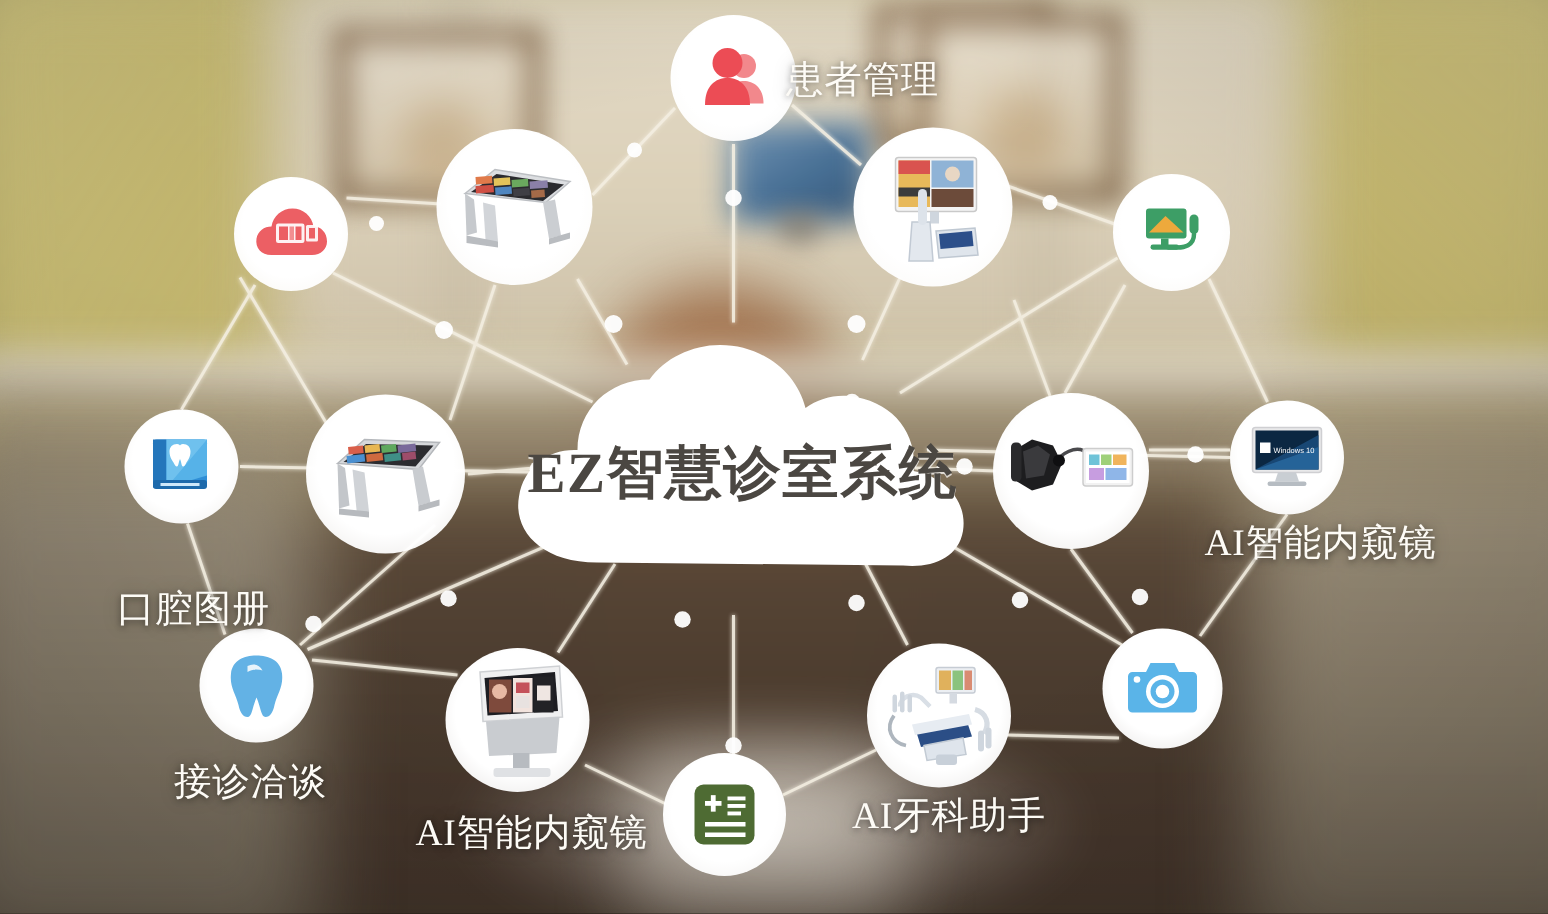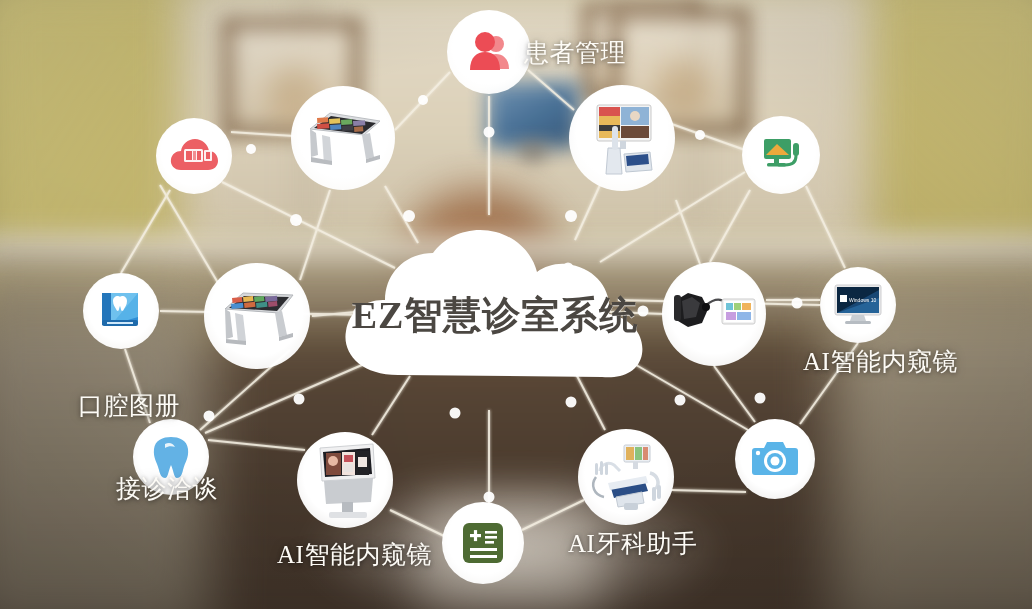--- a/index.html
+++ b/index.html
@@ -423,21 +423,21 @@
     </svg>
   </div>
   <div class="label" style="left:277px;top:538px;">AI智能内窥镜</div>
 
   <div class="node" style="left:133px;top:419px;width:76px;height:76px;">
     <svg class="glyph" width="42" height="46" viewBox="0 0 42 46">
       <path d="M21 3 C13 3 5 6 4 15 C3 24 7 28 9 36 C10 41 12 44 15 44 C18 44 18 38 21 31 C24 38 24 44 27 44 C30 44 32 41 33 36 C35 28 39 24 38 15 C37 6 29 3 21 3 Z" fill="#63b2e5"></path>
       <path d="M15 10 C19 8 23 9 25 13 C22 12 18 12 15 14 Z" fill="#ffffff" opacity=".85"></path>
     </svg>
   </div>
-  <div class="label" style="left:116px;top:472px;">接诊洽谈</div>
+  <div class="label" style="left:116px;top:504px;">接诊洽谈</div>
 
   <div class="node" style="left:83px;top:273px;width:76px;height:76px;">
     <svg class="glyph" width="46" height="44" viewBox="0 0 46 44">
       <rect x="4" y="4" width="36" height="32" rx="2.5" fill="#2f8ed6"></rect>
       <rect x="4" y="4" width="9" height="32" fill="#2476bb"></rect>
       <path d="M13 4 L40 4 L40 28 L13 36 Z" fill="#56b2e8"></path>
       <path d="M13 4 L40 4 L13 36 Z" fill="#78c5f0" opacity=".75"></path>
       <path d="M20 7 C17 7 15 9 15 12 C15 16 17 18 18 20 C18.5 21 19 22 20 22 C21 22 21 19 22 17 C23 19 23 22 24 22 C25 22 25.5 21 26 20 C27 18 29 16 29 12 C29 9 27 7 24 7 C22.5 7 22 8 22 8 C22 8 21.5 7 20 7 Z" fill="#ffffff"></path>
       <rect x="4" y="31" width="36" height="6" rx="2" fill="#1e6aab"></rect>
       <rect x="9" y="33" width="26" height="2" fill="#cfe8fa"></rect>

